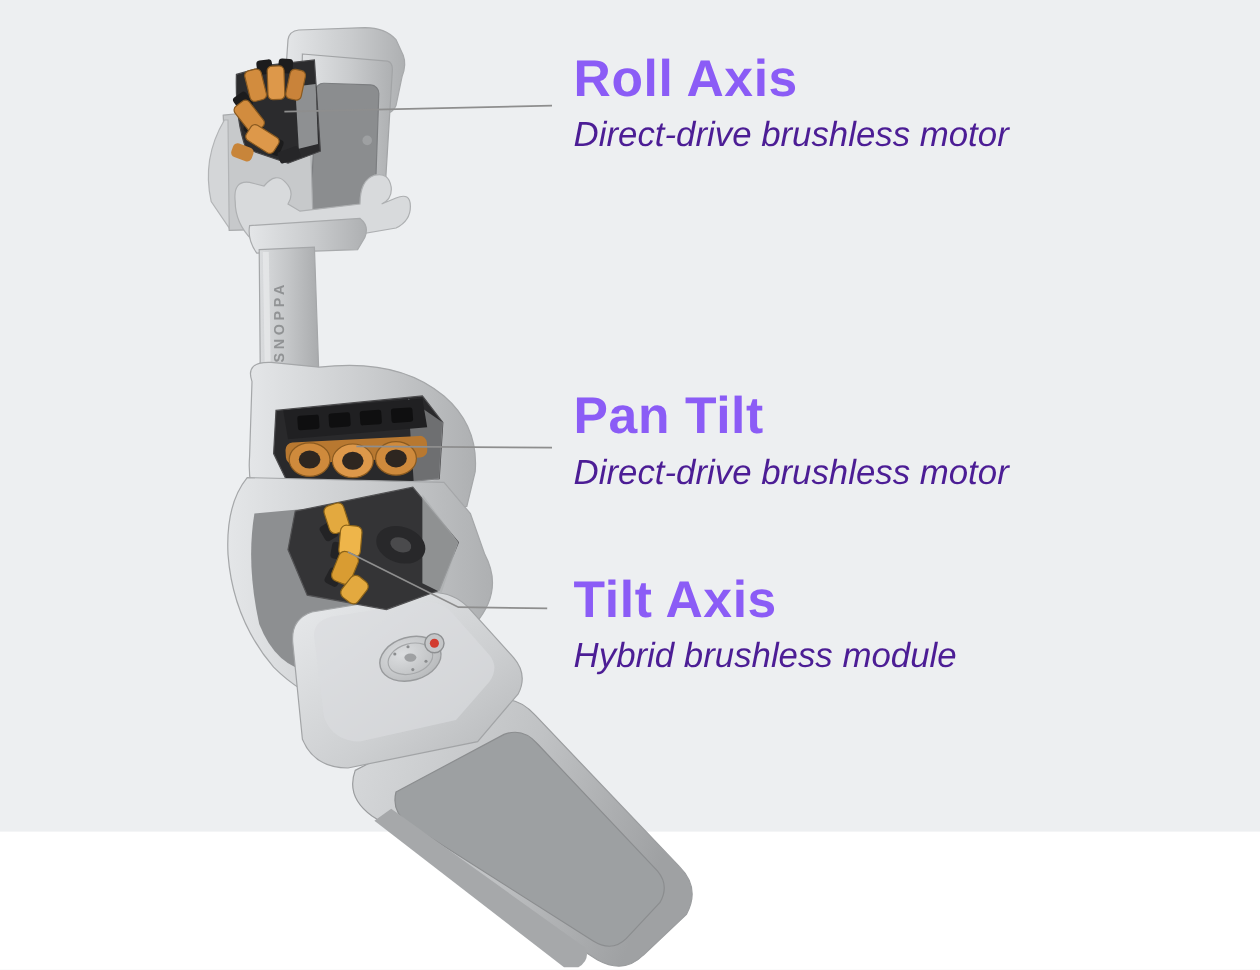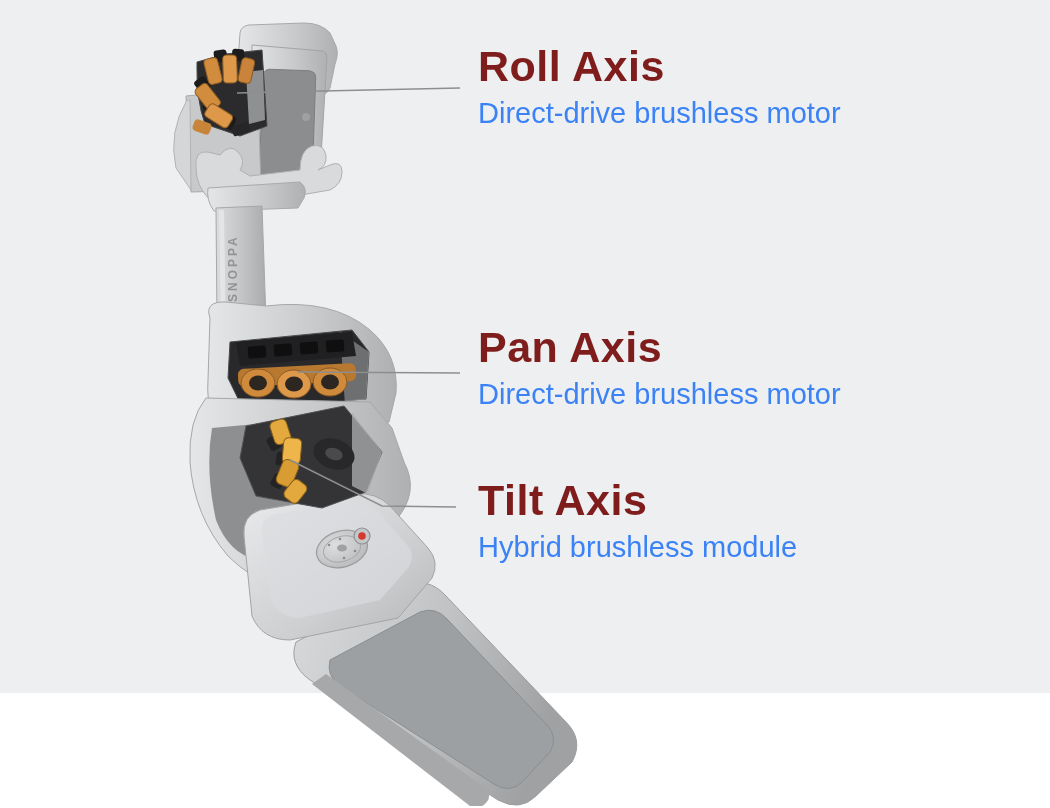--- a/index.html
+++ b/index.html
@@ -4,24 +4,24 @@
 <style>
   html,body{margin:0;padding:0;}
   .canvas{
     position:relative;width:1050px;height:808px;overflow:hidden;
     background:#ffffff;font-family:"Liberation Sans",sans-serif;
   }
   .bg-top{position:absolute;left:0;top:0;width:1050px;height:693px;background:#edeff1;}
   .art{position:absolute;left:0;top:0;width:1050px;height:808px;}
   .anno{position:absolute;left:478px;}
   .anno .title{
-    font-size:43px;font-weight:700;color:#7f1d1d;margin:0;line-height:1.05;letter-spacing:0.5px;
+    font-size:43px;font-weight:700;color:#8b5cf6;margin:0;line-height:1.05;letter-spacing:0.5px;
   }
   .anno .desc{
-    font-size:29px;font-weight:400;color:#3b82f6;margin:7px 0 0;line-height:1.18;
+    font-size:29px;font-weight:400;color:#4c1d95;margin:7px 0 0;line-height:1.18;font-style:italic;
   }
   .anno .desc2{margin-top:2px;}
 </style>
 </head>
 <body>
 
 <div class="canvas">
   <div class="bg-top"></div>
 
   <svg class="art" viewBox="0 0 1050 808">
@@ -164,21 +164,21 @@
       <polyline points="290,460 382,506 456,507"></polyline>
     </g>
   </svg>
 
   <div class="anno" style="top:44px;">
     <div class="title">Roll Axis</div>
     <div class="desc">Direct-drive brushless motor</div>
   </div>
 
   <div class="anno" style="top:325px;">
-    <div class="title">Pan Axis</div>
+    <div class="title">Pan Tilt</div>
     <div class="desc">Direct-drive brushless motor</div>
   </div>
 
   <div class="anno" style="top:440px;margin-top:38px;">
     <div class="title">Tilt Axis</div>
     <div class="desc">Hybrid brushless module</div>
   </div>
 </div>
 
 </body></html>

